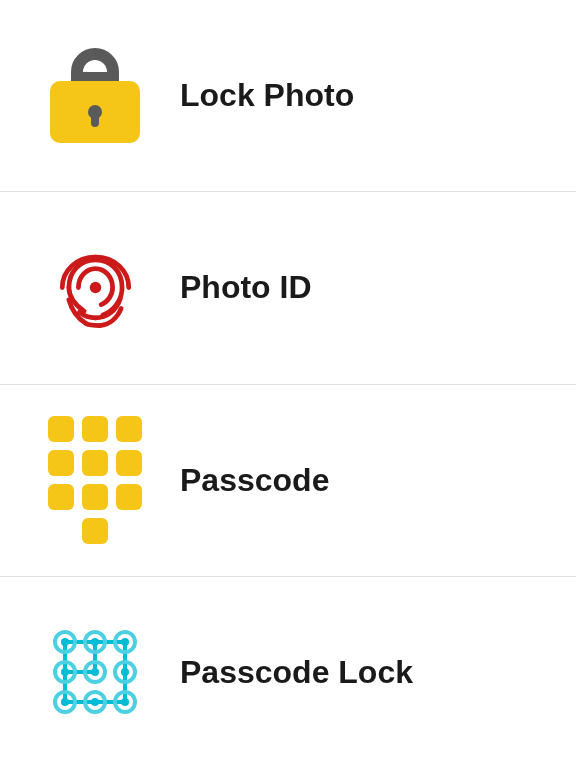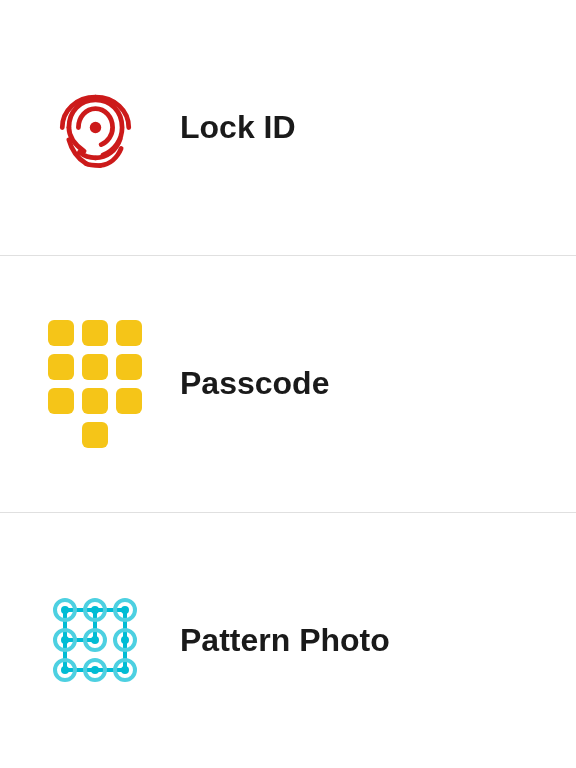--- a/index.html
+++ b/index.html
@@ -152,20 +152,31 @@
     .pattern-svg {
       width: 100px;
       height: 100px;
     }
   </style>
 </head>
 <body>
 
 <div class="menu-list">
 
+  <div class="menu-item">
+    <div class="icon-container">
+      <div class="lock-icon">
+        <div class="lock-shackle"></div>
+        <div class="lock-body">
+          <div class="lock-keyhole"></div>
+        </div>
+      </div>
+    </div>
+    <span class="menu-label">Lock Photo</span>
+  </div>
 
 
   <div class="menu-item">
     <div class="icon-container">
       <svg class="fingerprint-svg" viewBox="0 0 100 100" xmlns="http://www.w3.org/2000/svg">
 
         <path d="M50 18 C30 18 15 32 15 50" stroke="#cc1a1a" stroke-width="5" fill="none" stroke-linecap="round"></path>
         <path d="M50 18 C70 18 85 32 85 50" stroke="#cc1a1a" stroke-width="5" fill="none" stroke-linecap="round"></path>
 
         <circle cx="50" cy="50" r="6" fill="#cc1a1a"></circle>
@@ -175,21 +186,21 @@
 
         <path d="M38 75 C28 68 22 60 22 50" stroke="#cc1a1a" stroke-width="5" fill="none" stroke-linecap="round"></path>
         <path d="M50 82 C44 82 38 80 33 76" stroke="#cc1a1a" stroke-width="5" fill="none" stroke-linecap="round"></path>
         <path d="M50 82 C62 82 72 74 76 62" stroke="#cc1a1a" stroke-width="5" fill="none" stroke-linecap="round"></path>
 
         <path d="M40 88 C32 83 25 74 22 63" stroke="#cc1a1a" stroke-width="5" fill="none" stroke-linecap="round"></path>
         <path d="M55 90 C48 90 42 89 40 88" stroke="#cc1a1a" stroke-width="5" fill="none" stroke-linecap="round"></path>
         <path d="M55 90 C65 89 73 82 77 72" stroke="#cc1a1a" stroke-width="5" fill="none" stroke-linecap="round"></path>
       </svg>
     </div>
-    <span class="menu-label">Lock ID</span>
+    <span class="menu-label">Photo ID</span>
   </div>
 
   <div class="menu-item">
     <div class="icon-container">
       <div class="passcode-icon">
         <div class="passcode-dot"></div>
         <div class="passcode-dot"></div>
         <div class="passcode-dot"></div>
         <div class="passcode-dot"></div>
         <div class="passcode-dot"></div>
@@ -229,16 +240,16 @@
         <circle cx="80" cy="50" r="10" fill="none" stroke="#4dd0e1" stroke-width="4"></circle>
         <circle cx="80" cy="50" r="4" fill="#00bcd4"></circle>
         <circle cx="20" cy="80" r="10" fill="none" stroke="#4dd0e1" stroke-width="4"></circle>
         <circle cx="20" cy="80" r="4" fill="#00bcd4"></circle>
         <circle cx="50" cy="80" r="10" fill="none" stroke="#4dd0e1" stroke-width="4"></circle>
         <circle cx="50" cy="80" r="4" fill="#00bcd4"></circle>
         <circle cx="80" cy="80" r="10" fill="none" stroke="#4dd0e1" stroke-width="4"></circle>
         <circle cx="80" cy="80" r="4" fill="#00bcd4"></circle>
       </svg>
     </div>
-    <span class="menu-label">Pattern Photo</span>
+    <span class="menu-label">Passcode Lock</span>
   </div>
 
 </div>
 
 </body></html>

